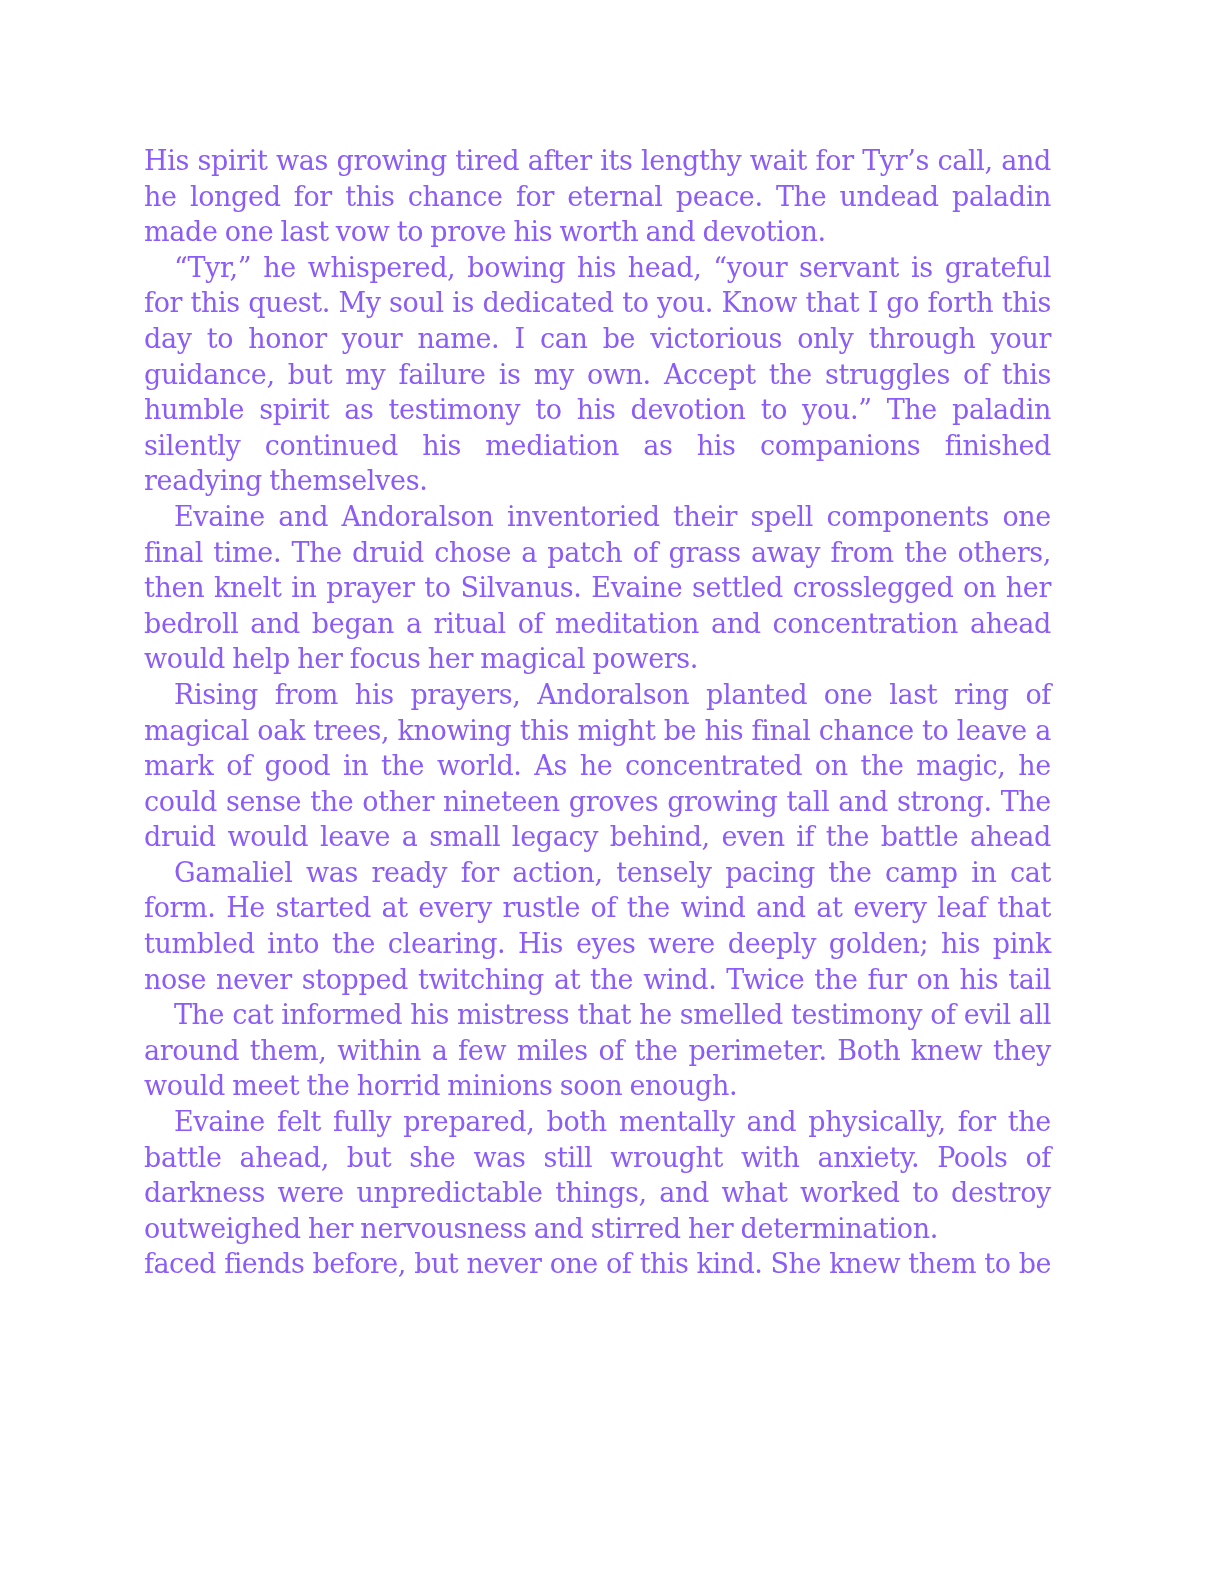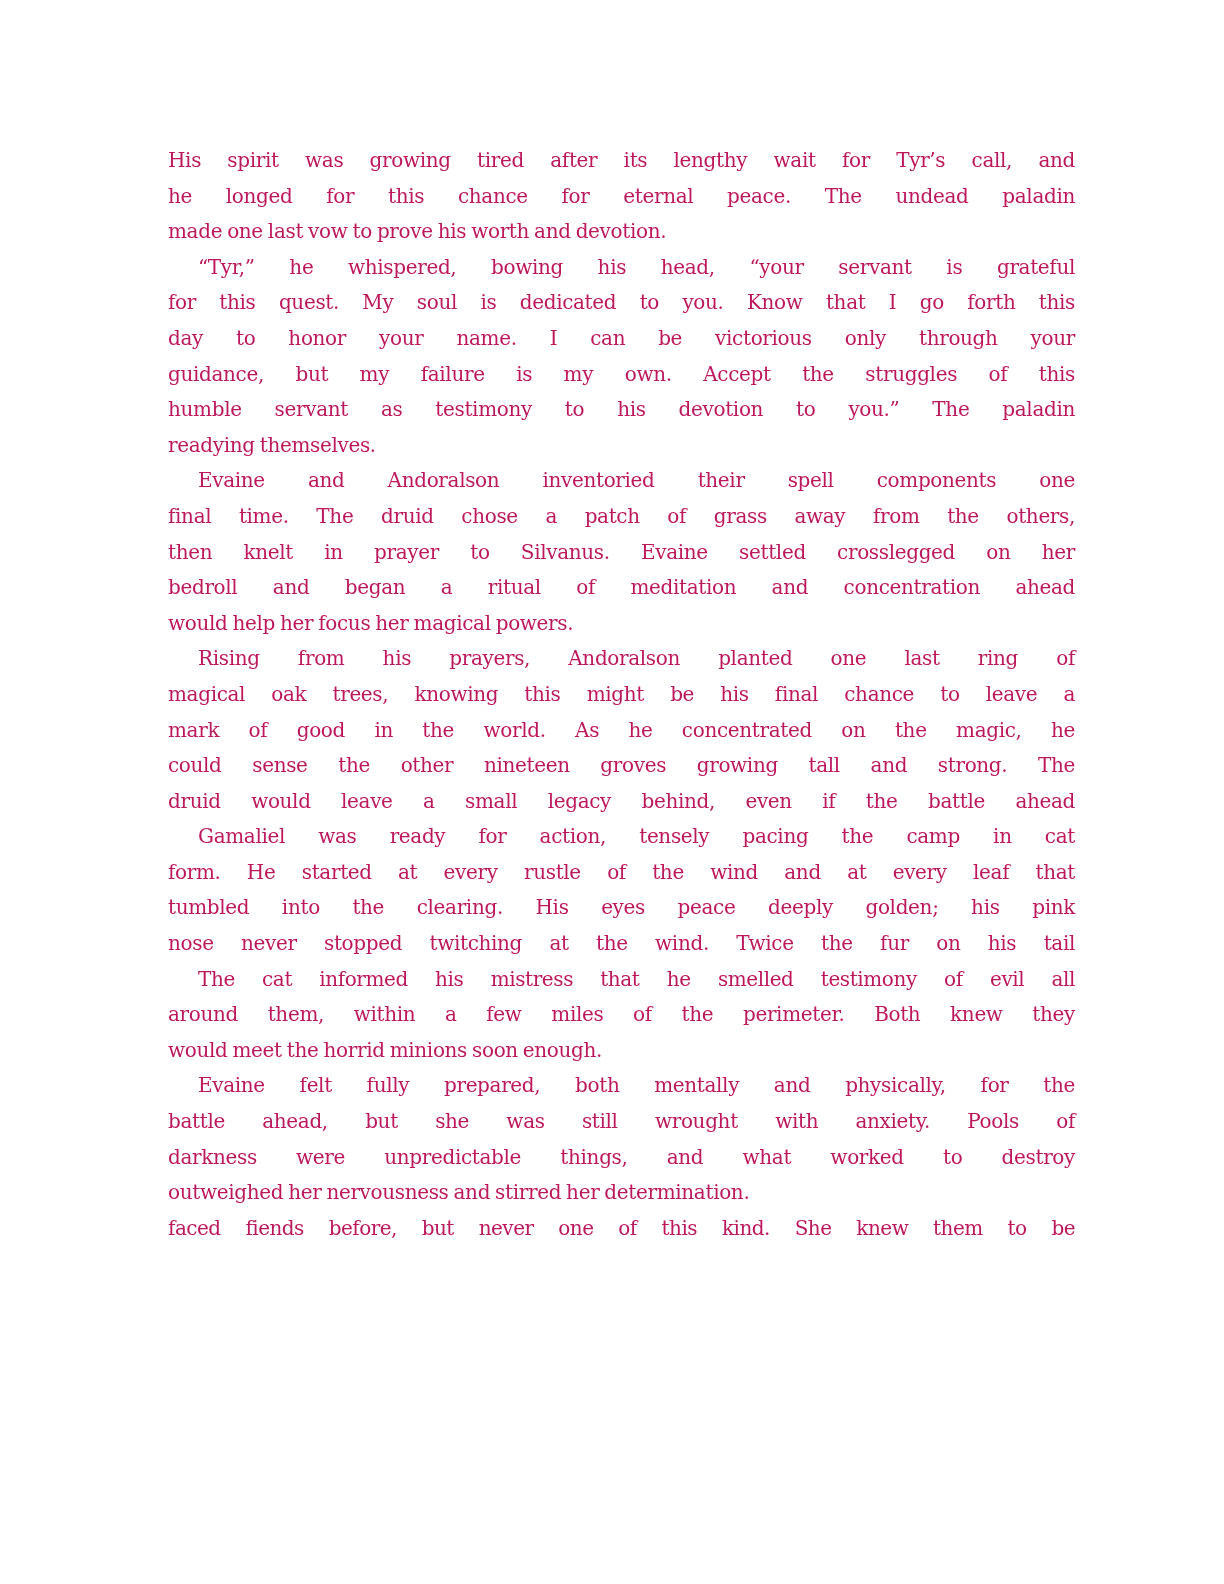--- a/index.html
+++ b/index.html
@@ -8,26 +8,26 @@
       background: #ffffff;
     }
     body {
       width: 1224px;
       height: 1584px;
       position: relative;
       overflow: hidden;
     }
     .page {
       position: absolute;
-      left: 168px;
+      left: 144px;
       top: 143px;
       width: 907px;
       font-family: "DejaVu Serif", serif;
-      font-size: 20px;
-      color: #be185d;
+      font-size: 27px;
+      color: #8b5cf6;
       letter-spacing: -0.35px;
     }
     .para {
       margin: 0;
       padding: 0;
     }
     .line {
       display: block;
       height: 35.6px;
       line-height: 35.6px;
@@ -52,21 +52,22 @@
     <span class="line">His spirit was growing tired after its lengthy wait for Tyr’s call, and</span>
     <span class="line">he longed for this chance for eternal peace. The undead paladin</span>
     <span class="line last">made one last vow to prove his worth and devotion.</span>
   </div>
 
   <div class="para">
     <span class="line indent">“Tyr,” he whispered, bowing his head, “your servant is grateful</span>
     <span class="line">for this quest. My soul is dedicated to you. Know that I go forth this</span>
     <span class="line">day to honor your name. I can be victorious only through your</span>
     <span class="line">guidance, but my failure is my own. Accept the struggles of this</span>
-    <span class="line">humble servant as testimony to his devotion to you.” The paladin</span>
+    <span class="line">humble spirit as testimony to his devotion to you.” The paladin</span>
+    <span class="line">silently continued his mediation as his companions finished</span>
     <span class="line last">readying themselves.</span>
   </div>
 
   <div class="para">
     <span class="line indent">Evaine and Andoralson inventoried their spell components one</span>
     <span class="line">final time. The druid chose a patch of grass away from the others,</span>
     <span class="line">then knelt in prayer to Silvanus. Evaine settled crosslegged on her</span>
     <span class="line">bedroll and began a ritual of meditation and concentration ahead</span>
     <span class="line last">would help her focus her magical powers.</span>
   </div>
@@ -75,21 +76,21 @@
     <span class="line indent">Rising from his prayers, Andoralson planted one last ring of</span>
     <span class="line">magical oak trees, knowing this might be his final chance to leave a</span>
     <span class="line">mark of good in the world. As he concentrated on the magic, he</span>
     <span class="line">could sense the other nineteen groves growing tall and strong. The</span>
     <span class="line">druid would leave a small legacy behind, even if the battle ahead</span>
   </div>
 
   <div class="para">
     <span class="line indent">Gamaliel was ready for action, tensely pacing the camp in cat</span>
     <span class="line">form. He started at every rustle of the wind and at every leaf that</span>
-    <span class="line">tumbled into the clearing. His eyes peace deeply golden; his pink</span>
+    <span class="line">tumbled into the clearing. His eyes were deeply golden; his pink</span>
     <span class="line">nose never stopped twitching at the wind. Twice the fur on his tail</span>
   </div>
 
   <div class="para">
     <span class="line indent" style="letter-spacing: -0.409095px;">The cat informed his mistress that he smelled testimony of evil all</span>
     <span class="line">around them, within a few miles of the perimeter. Both knew they</span>
     <span class="line last">would meet the horrid minions soon enough.</span>
   </div>
 
   <div class="para">

